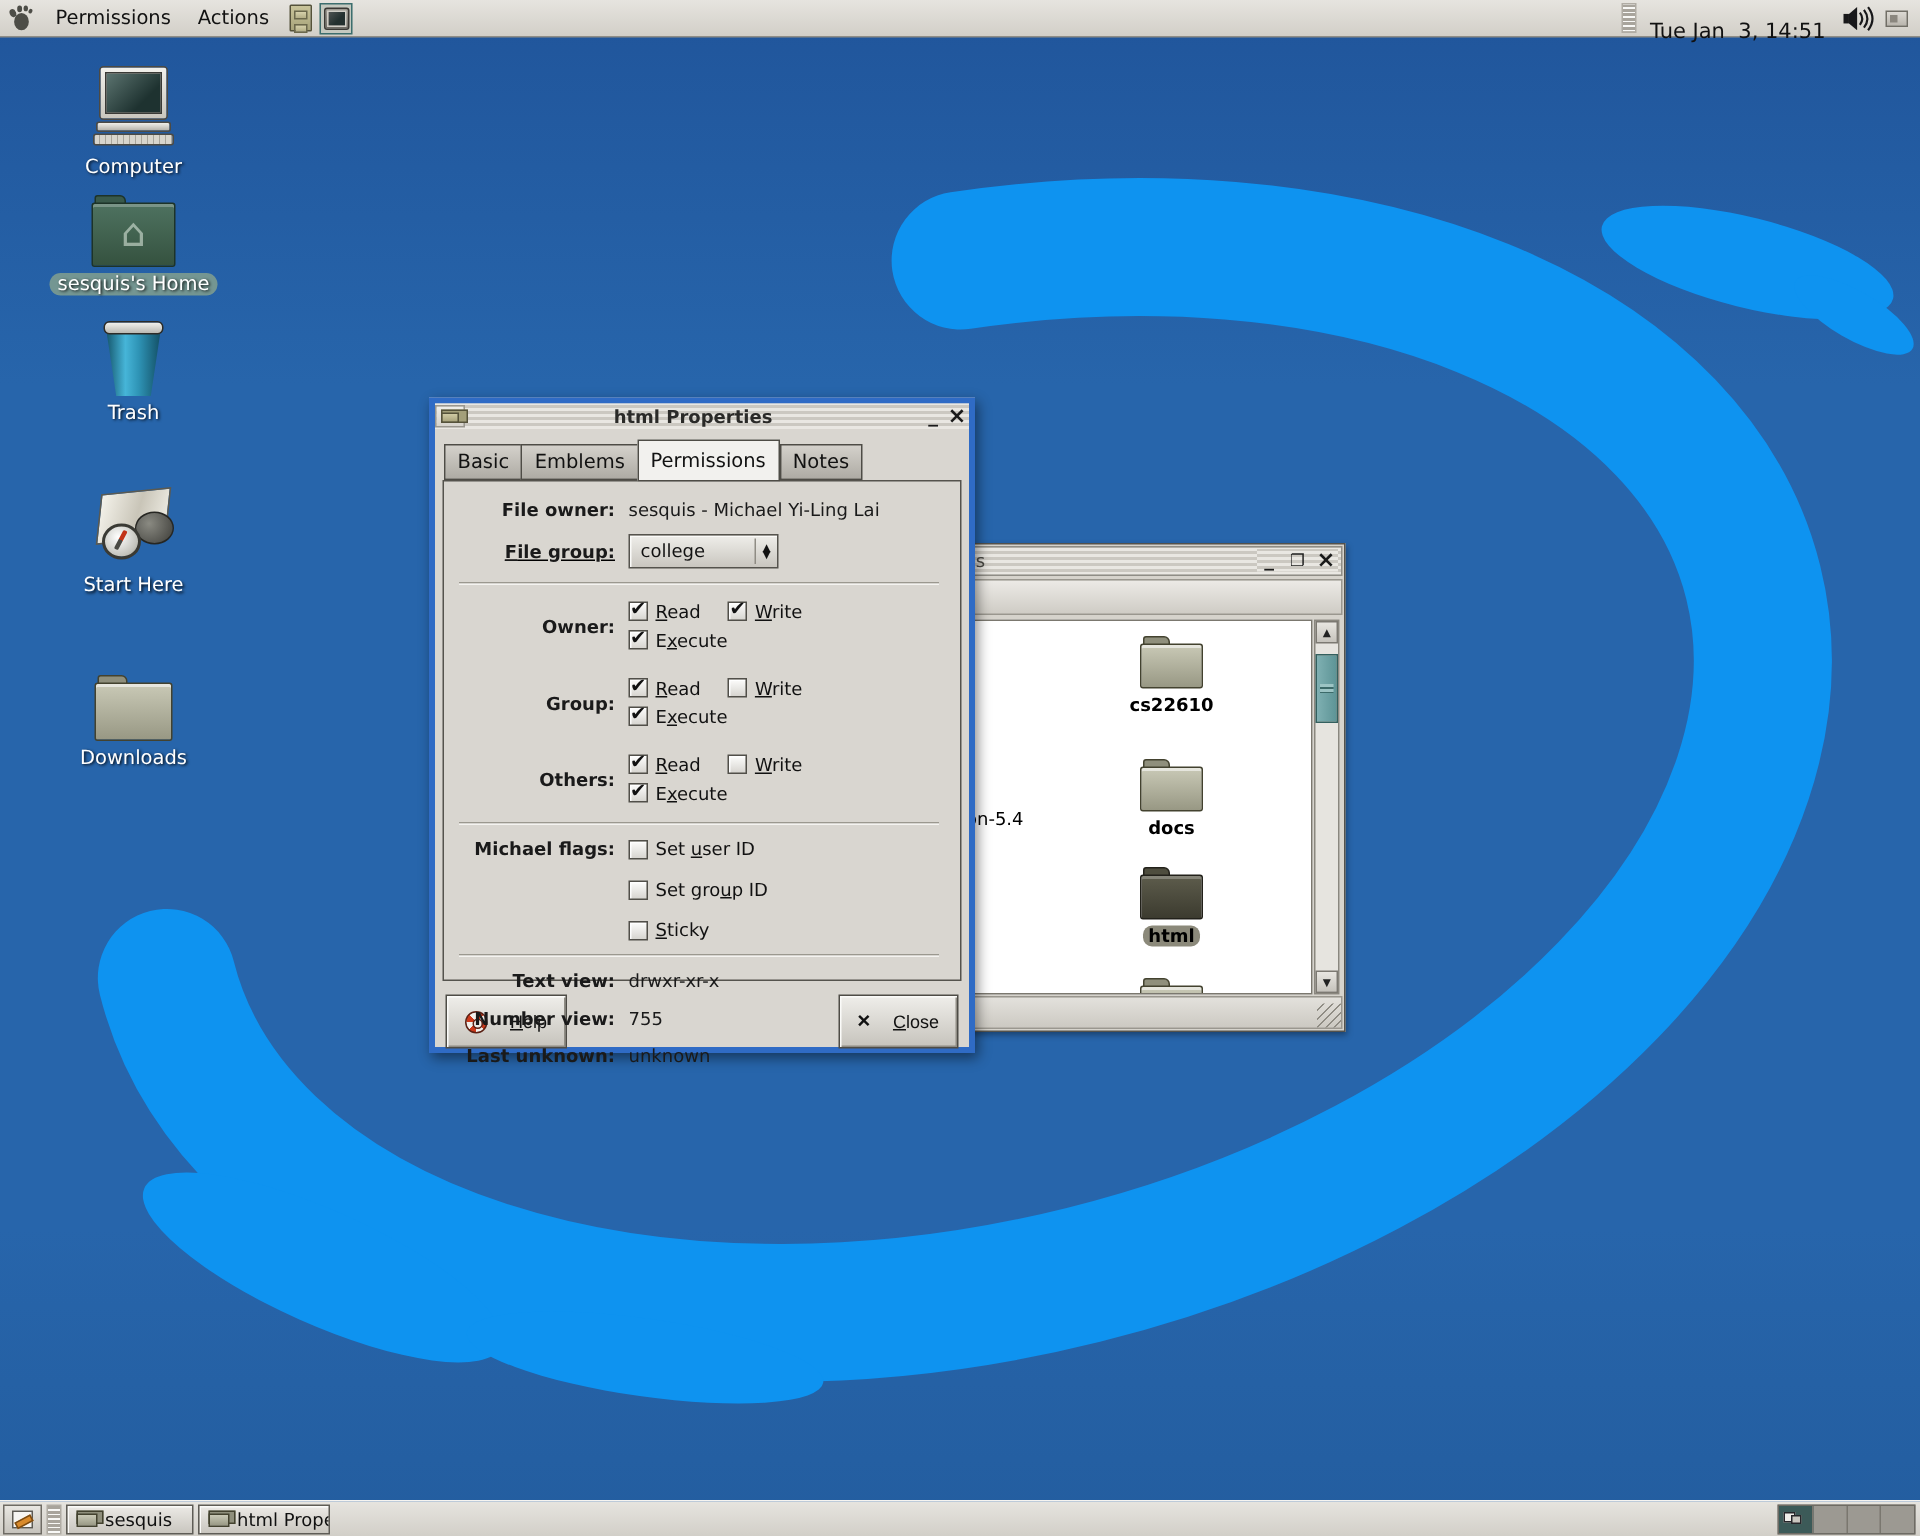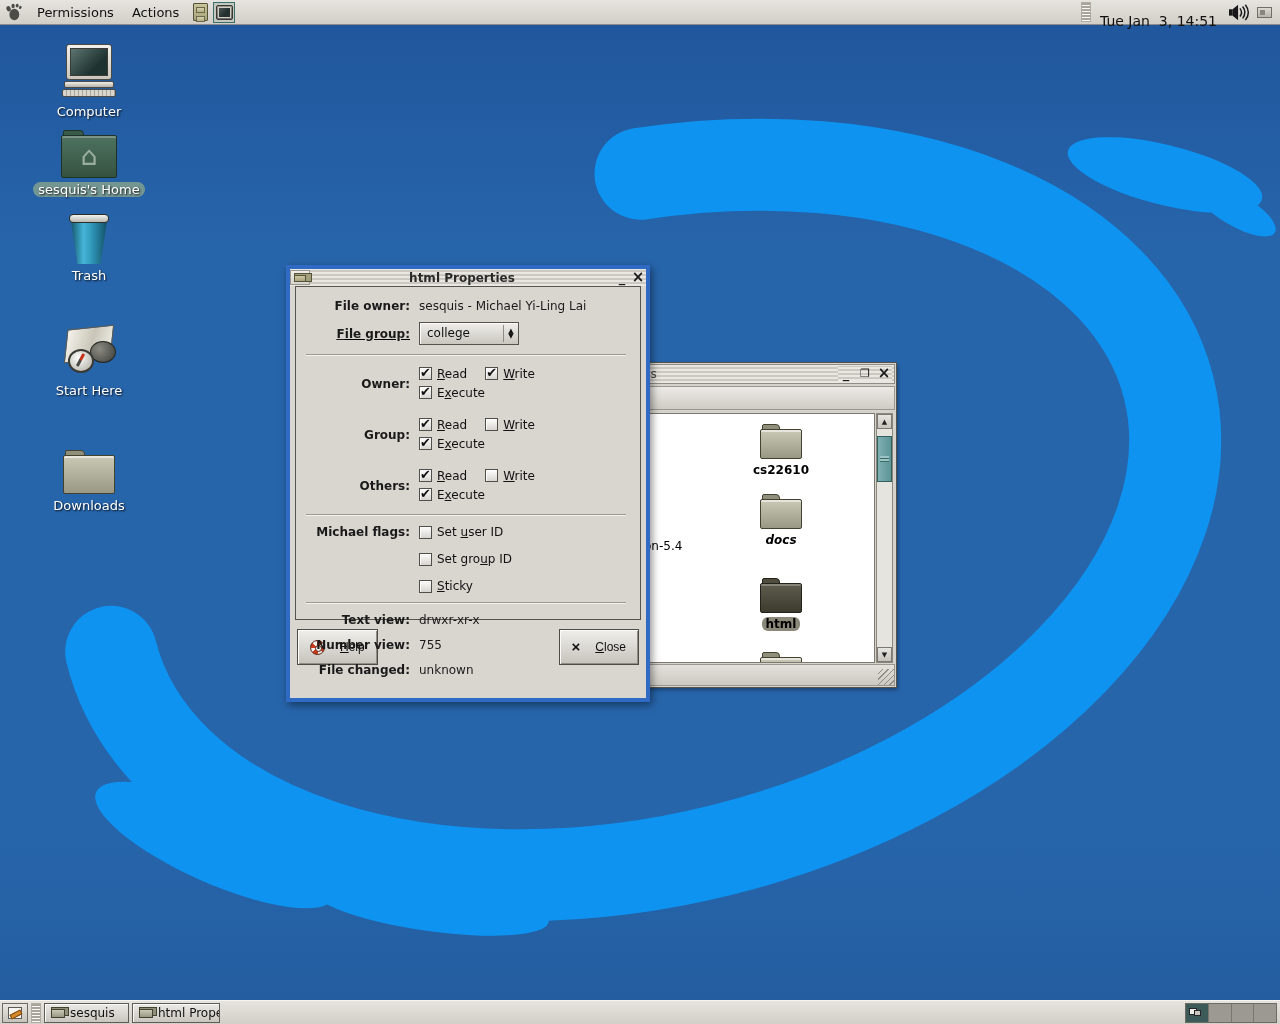--- a/index.html
+++ b/index.html
@@ -265,21 +265,21 @@
     <span class="fragment" style="left:82px; top:125px;">on-5.4</span>
 
     <div class="fitem" style="left:176px; top:10px;">
       <div class="folder-ic khaki" style="width:42px;height:35px;">
           <div class="tab"></div>
           <div class="body"></div>
         </div>
       <span class="flabel">cs22610</span>
     </div>
 
-    <div class="fitem" style="left:176px; top:80px;font-style:italic;">
+    <div class="fitem" style="left:176px; top:92px;">
       <div class="folder-ic khaki" style="width:42px;height:35px;">
           <div class="tab"></div>
           <div class="body"></div>
         </div>
       <span class="flabel">docs</span>
     </div>
 
     <div class="fitem" style="left:176px; top:164px;">
       <div class="folder-ic dark" style="width:42px;height:35px;">
           <div class="tab"></div>
@@ -315,20 +315,26 @@
           <span class="body"></span>
         </span>
       </span>
     <span class="ttl">html Properties</span>
     <span class="btns">
       <span class="wbtn">_</span>
       <span class="wbtn xglyph">×</span>
     </span>
   </div>
 
+  <div class="tabs">
+    <div class="tab">Basic</div>
+    <div class="tab">Emblems</div>
+    <div class="tab active">Permissions</div>
+    <div class="tab">Notes</div>
+  </div>
 
   <div class="tabpage">
     <div class="row" style="margin-top:4px;">
       <span class="flabel">File owner:</span>
       <span class="fvalue">sesquis - Michael Yi-Ling Lai</span>
     </div>
     <div class="row" style="margin-top:9px;text-decoration:underline;">
       <span class="flabel"><u>F</u>ile group:</span>
       <span>
         <span class="combo">
@@ -424,21 +430,21 @@
 
     <div class="row" style="margin-top:2px;">
       <span class="flabel">Text view:</span>
       <span class="fvalue">drwxr-xr-x</span>
     </div>
     <div class="row" style="margin-top:11px;">
       <span class="flabel">Number view:</span>
       <span class="fvalue">755</span>
     </div>
     <div class="row" style="margin-top:11px;">
-      <span class="flabel">File changed:</span>
+      <span class="flabel">Last unknown:</span>
       <span class="fvalue">unknown</span>
     </div>
   </div>
 
   <div class="btnrow">
     <button class="gbtn">
       <span class="lifering"></span>
       <span><u>H</u>elp</span>
     </button>
     <button class="gbtn">

